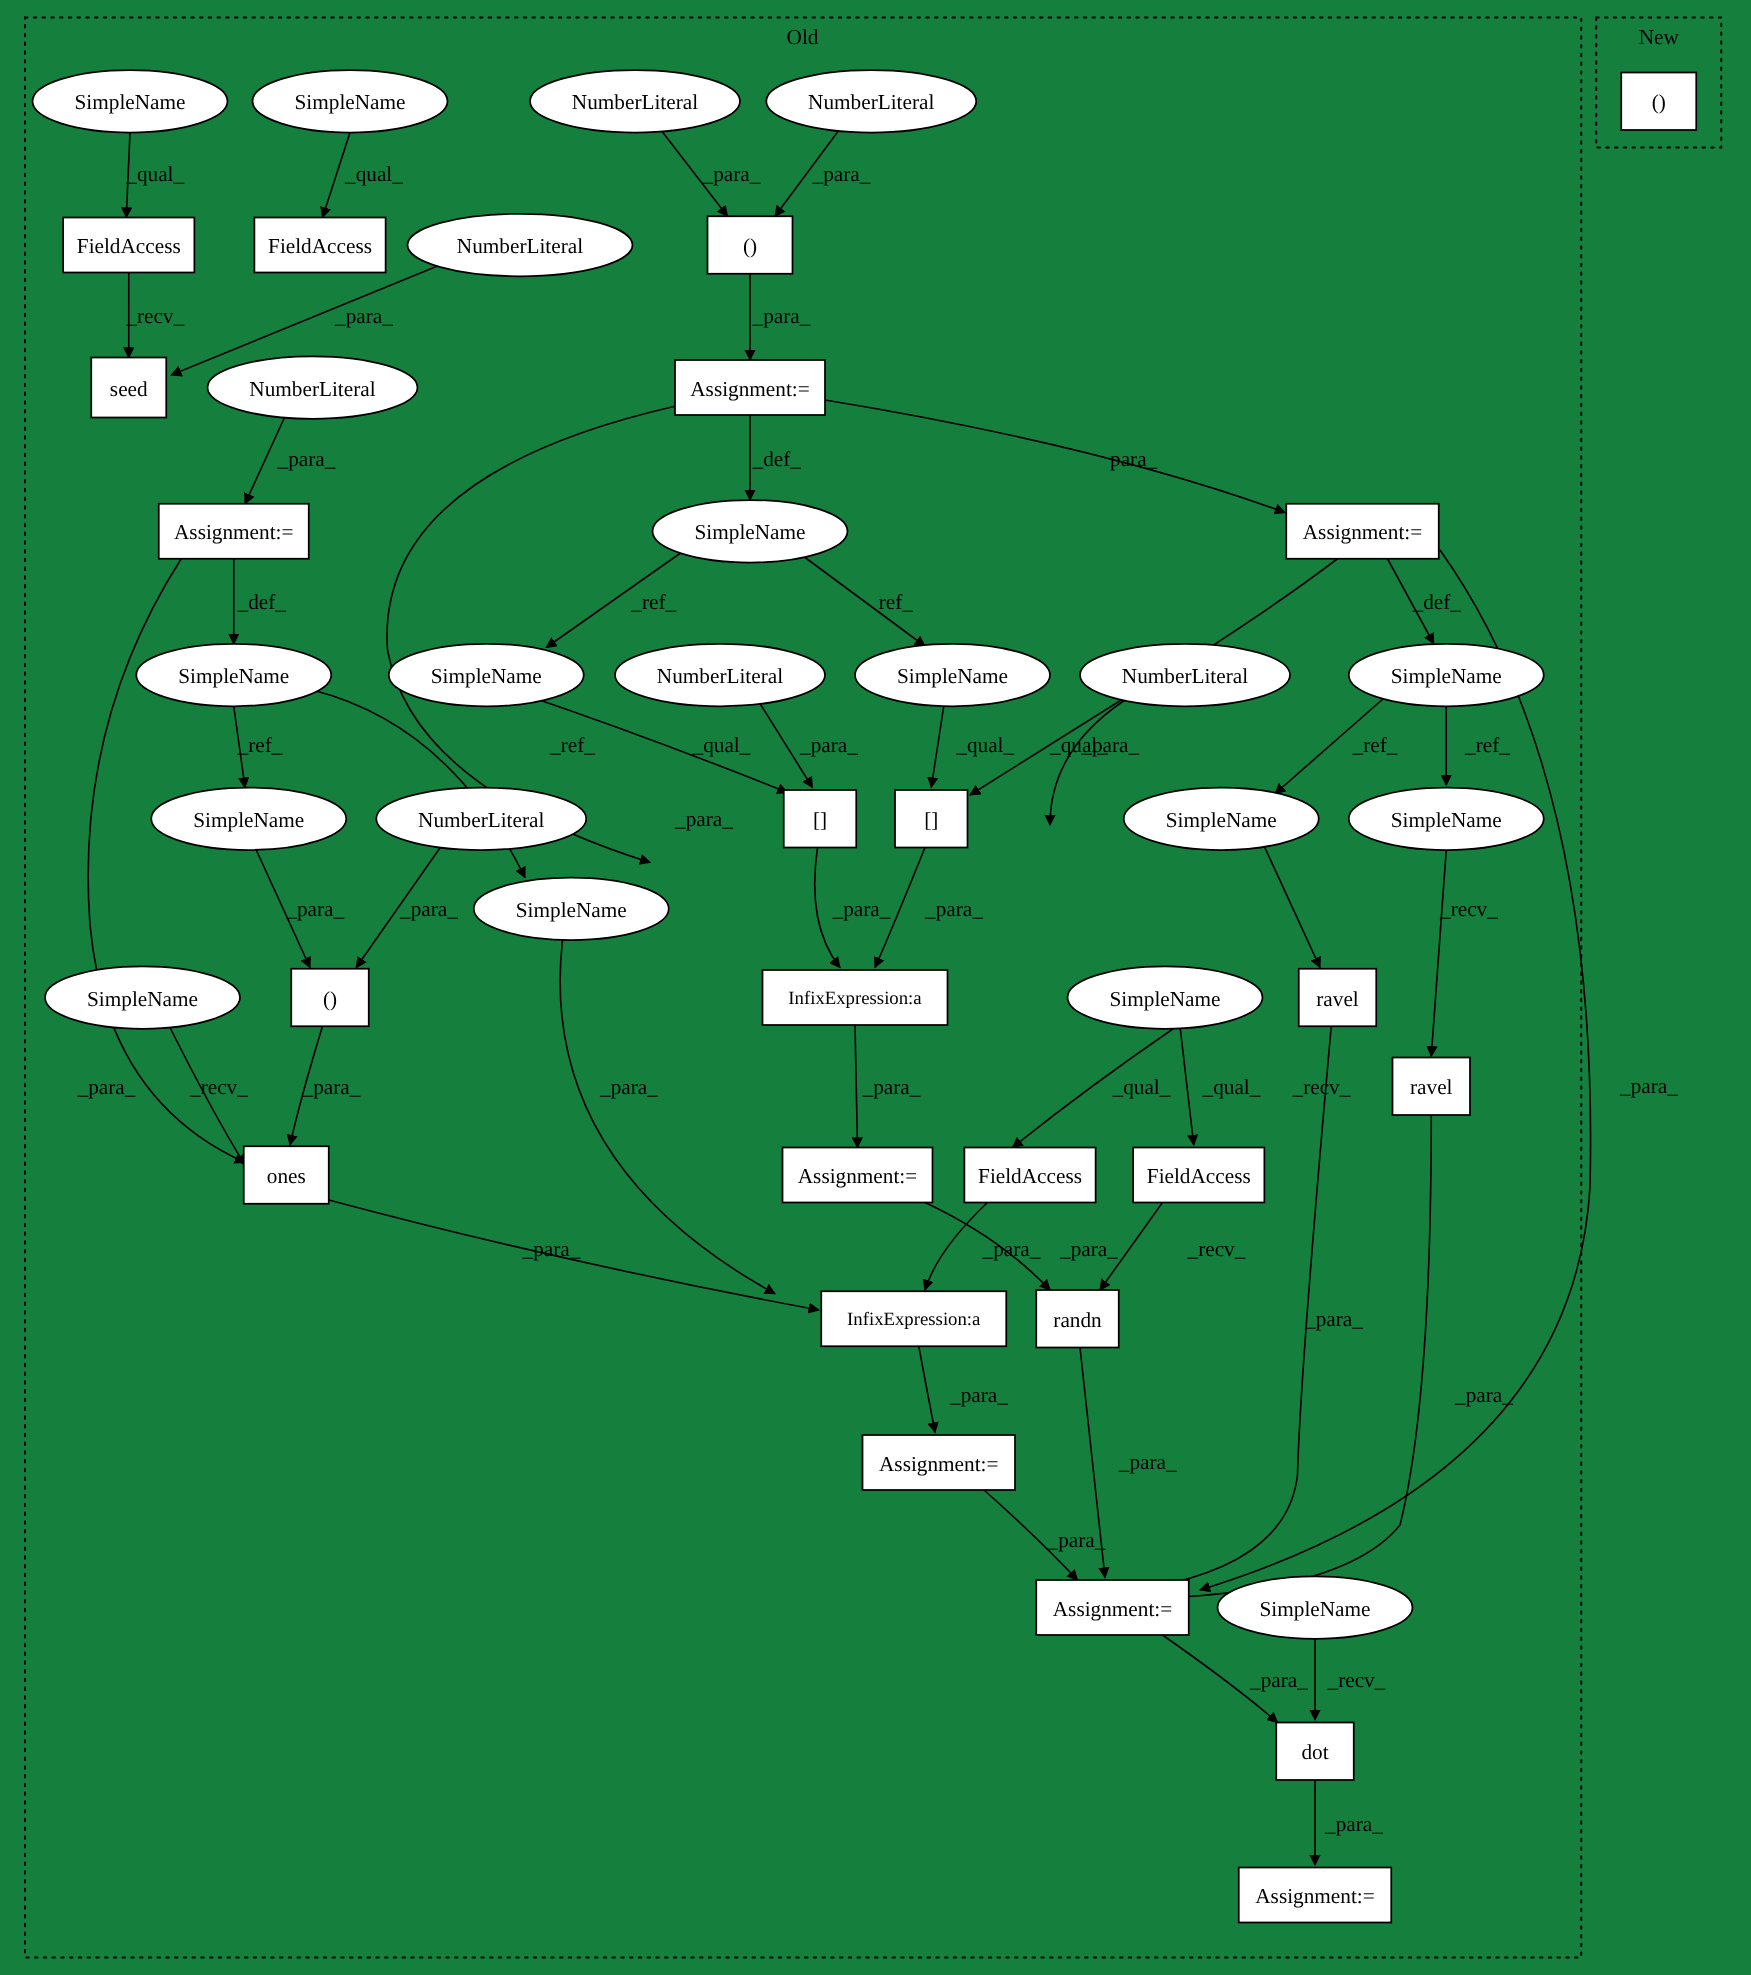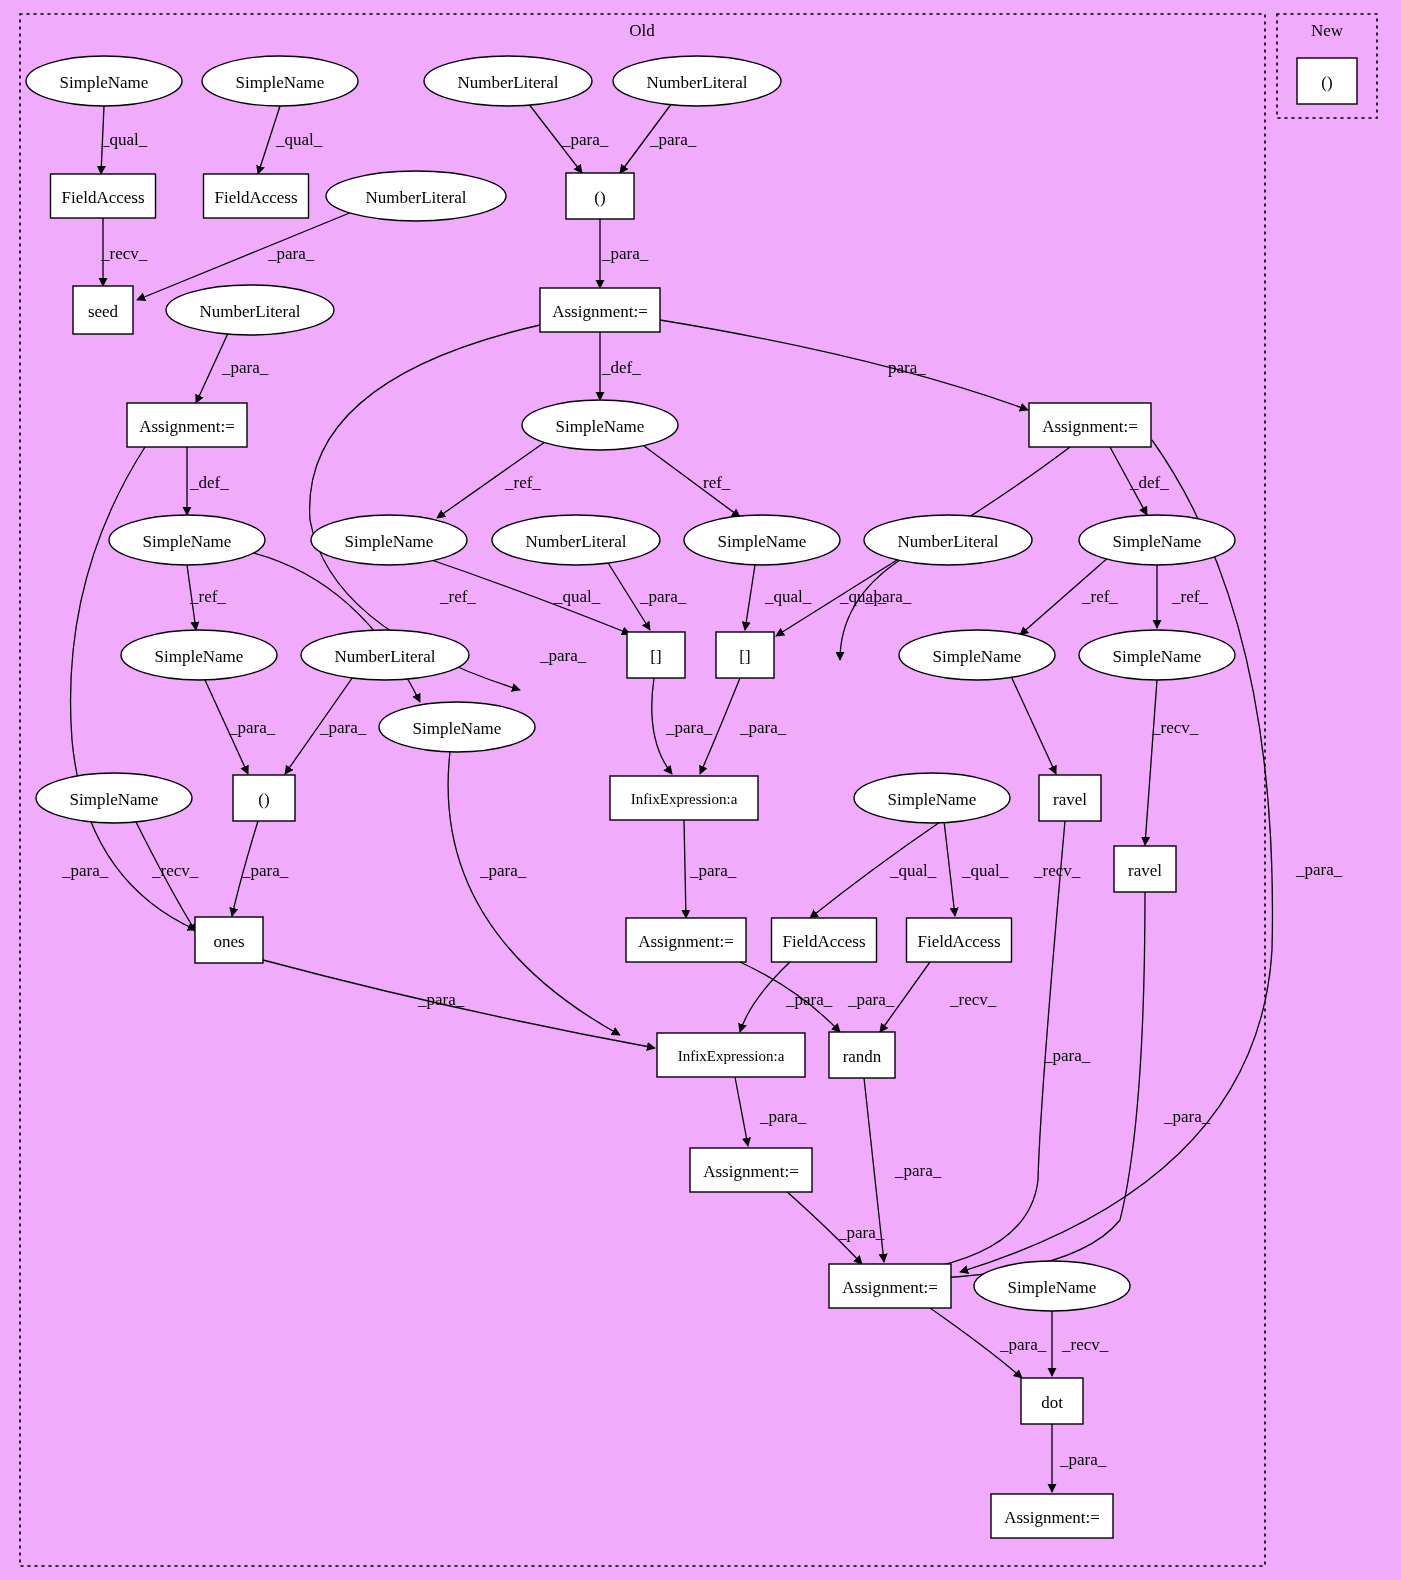--- a/index.html
+++ b/index.html
@@ -1,16 +1,16 @@
 <!DOCTYPE html>
 <html><head>
 <meta charset="utf-8">
 <style>
   html,body{margin:0;padding:0;background:#ffffff;}
-  #page{position:relative;width:1401px;height:1580px;background:#f0abfc;
+  #page{position:relative;width:1401px;height:1580px;background:#15803d;
         font-family:"Liberation Serif","DejaVu Serif",serif;}
   svg{position:absolute;top:0;left:0;width:1401px;height:1580px;}
   .nodeshape{fill:#ffffff;stroke:#000000;stroke-width:1.4;}
   .edge{fill:none;stroke:#000000;stroke-width:1.3;}
   .cluster{fill:none;stroke:#000000;stroke-width:1.6;stroke-dasharray:2 5;stroke-linecap:round;}
   text{font-family:"Liberation Serif","DejaVu Serif",serif;fill:#000;}
   .nodelabel{font-size:17px;text-anchor:middle;dominant-baseline:central;}
   .nodelabel.sm{font-size:15px;}
   .edgelabel{font-size:17px;text-anchor:start;dominant-baseline:central;}
   .clusterlabel{font-size:17px;text-anchor:middle;dominant-baseline:central;}

